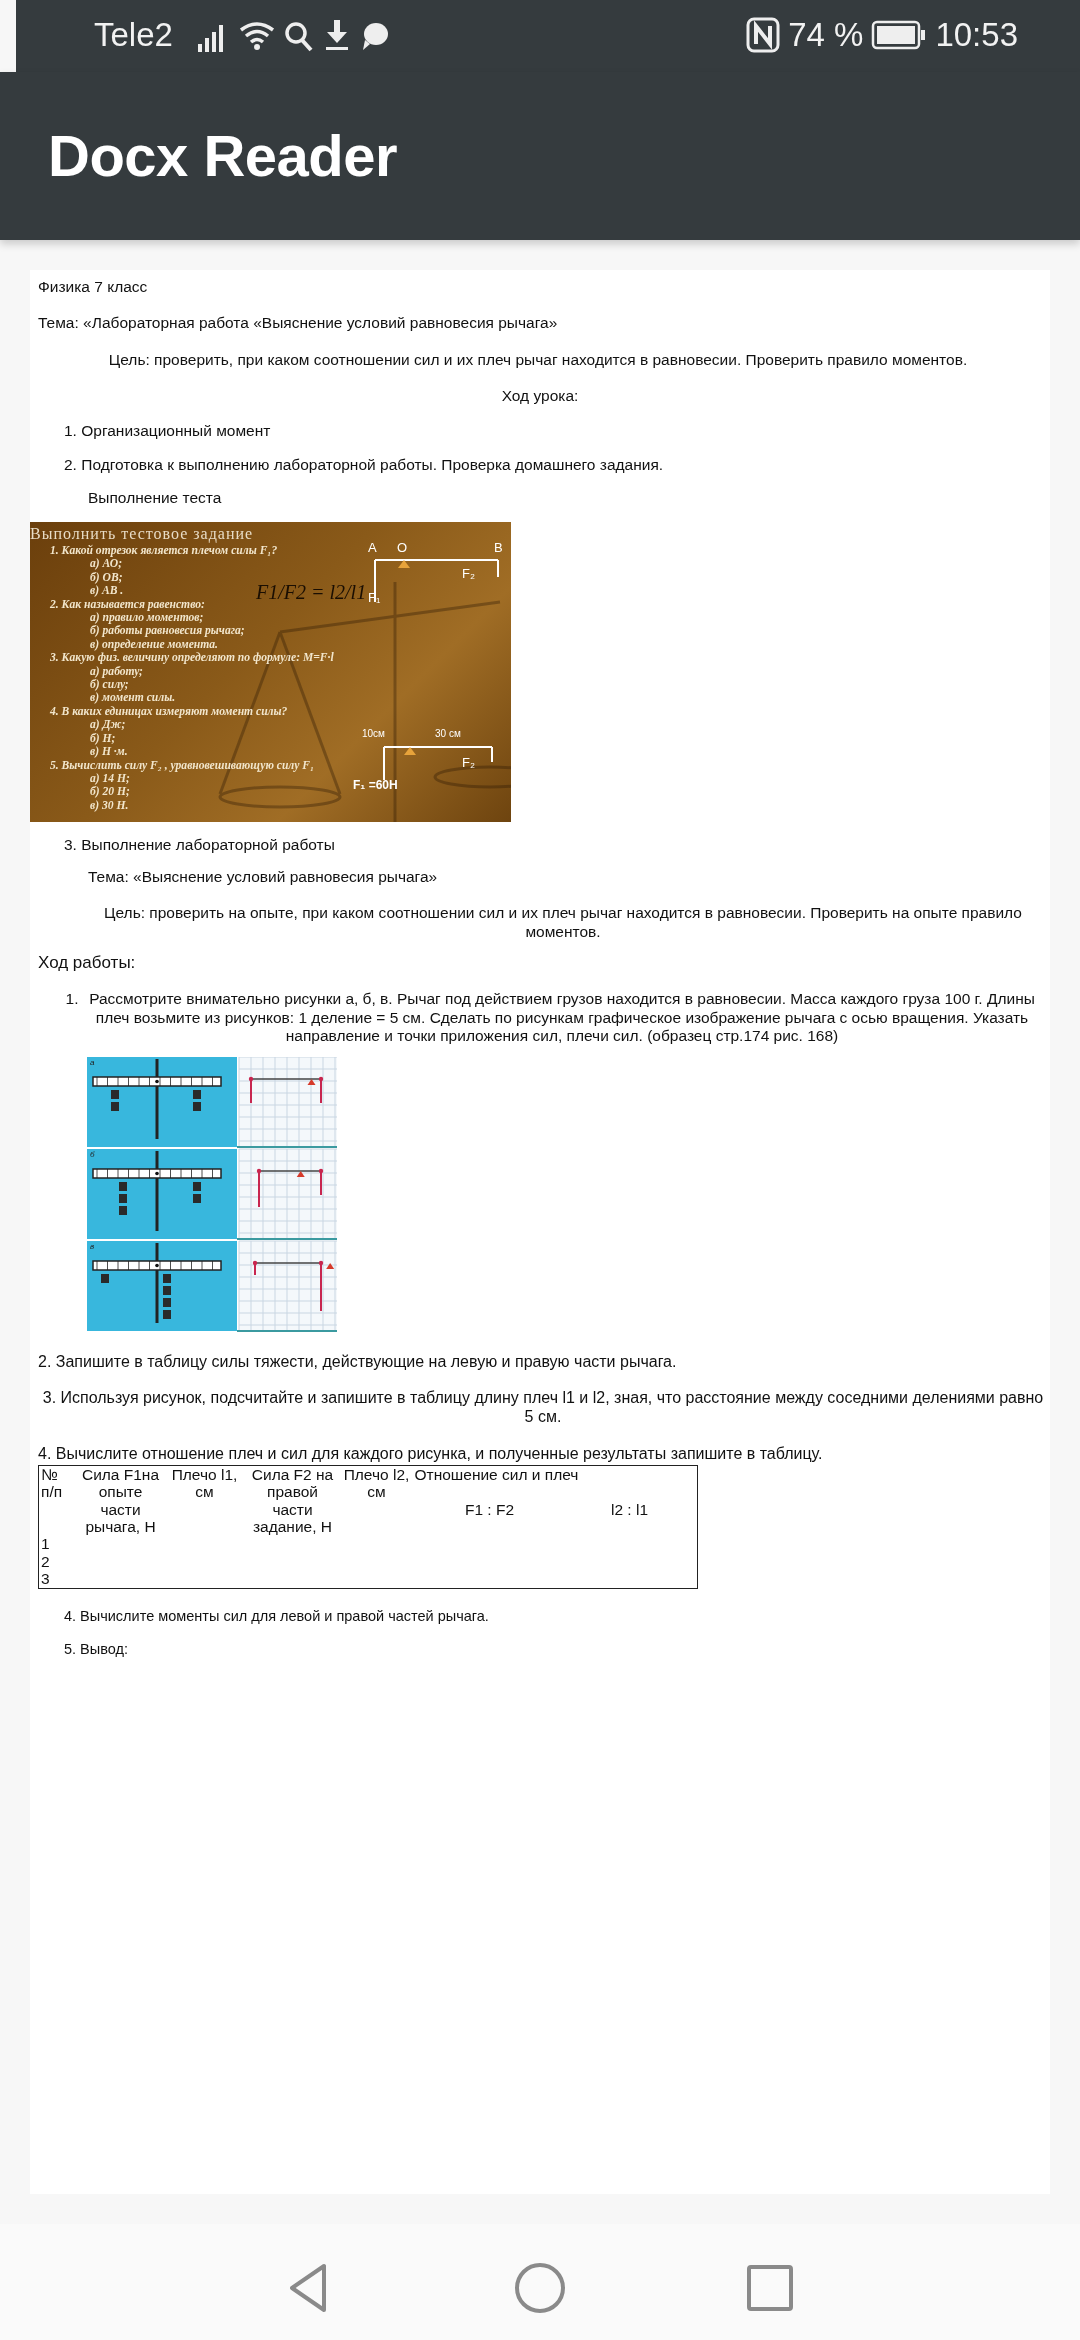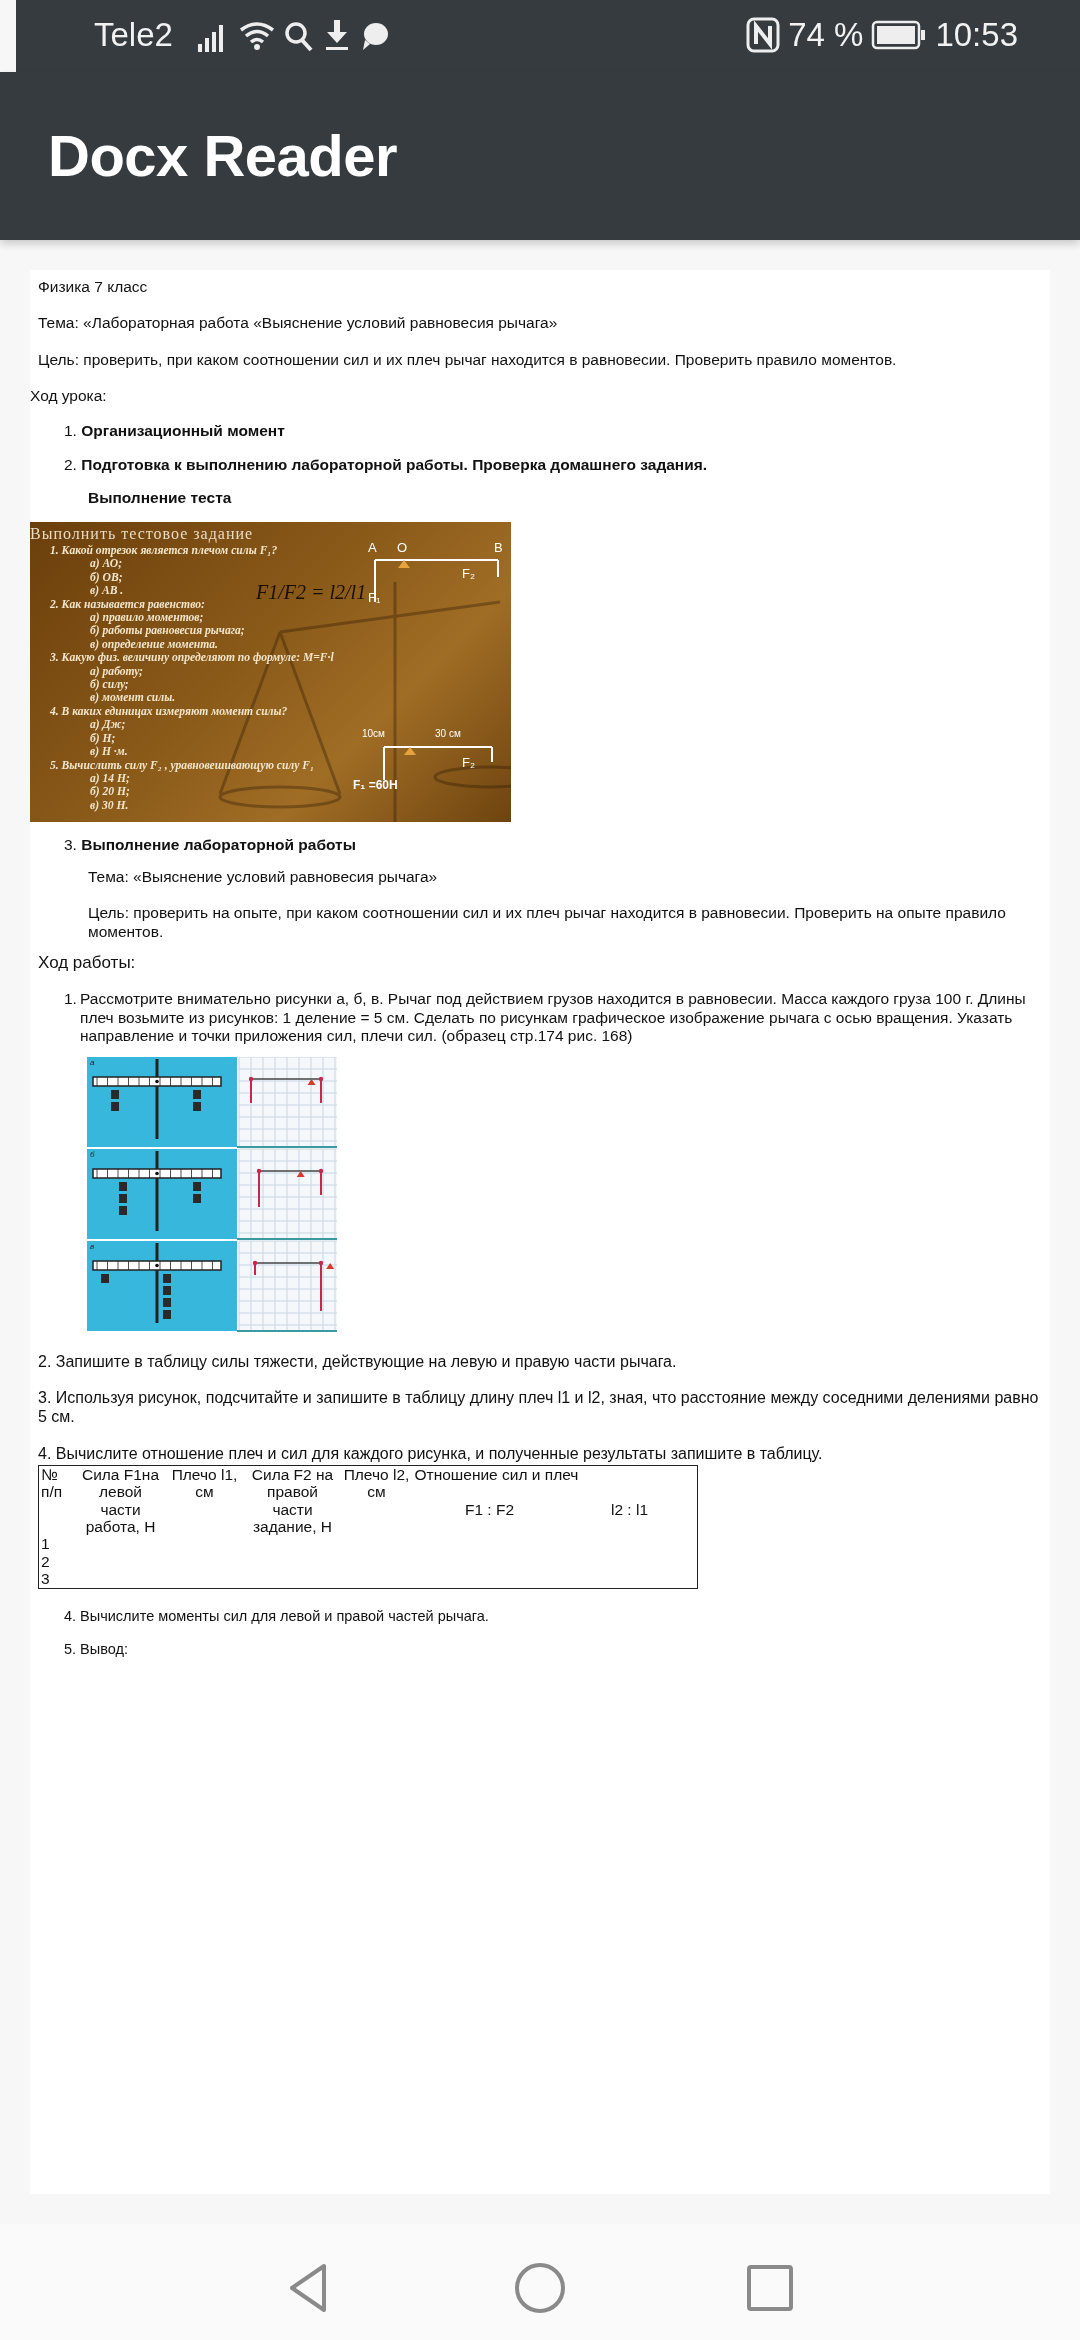--- a/index.html
+++ b/index.html
@@ -4,22 +4,22 @@
   <style>
     * { box-sizing: border-box; margin: 0; padding: 0; }
     html, body { width: 1080px; height: 2340px; overflow: hidden; background: #f7f7f7; font-family: "Liberation Sans", sans-serif; }
     .statusbar { position: absolute; left: 16px; top: 0; width: 1080px; height: 72px; background: #353b3e; color: #fff; }
     .statusbar .carrier { position: absolute; left: 78px; top: 16px; font-size: 33px; color: #f2f2f2; }
     .statusbar .sb-icons-left { position: absolute; left: 180px; top: 18px; display: flex; align-items: flex-end; gap: 8px; height: 34px; }
     .statusbar .sb-right { position: absolute; right: 78px; top: 16px; display: flex; align-items: center; gap: 8px; font-size: 33px; color: #f2f2f2; }
     .appbar { position: absolute; left: 0; top: 72px; width: 1080px; height: 168px; background: #353b3e; box-shadow: 0 4px 8px rgba(0,0,0,0.18); }
     .appbar .title { position: absolute; left: 48px; top: 50px; font-size: 58px; font-weight: bold; color: #fff; letter-spacing: -0.5px; }
     .doc { position: absolute; left: 30px; top: 270px; width: 1020px; height: 1924px; background: #fff; color: #111; font-size: 15.5px; line-height: 1.2; }
-    .doc p, .doc div.line { position: absolute; }
-    .bold { font-weight: bold; }
+    .doc p, .doc div.line { position: absolute; text-align: center; }
+    .bold { font-weight: normal; }
     .fig-brown { position: absolute; left: 0; top: 252px; width: 481px; height: 300px; background: linear-gradient(135deg, #6b3f0c 0%, #8a5a19 45%, #a06d25 70%, #6e440f 100%); overflow: hidden; }
     .fig-blue { position: absolute; left: 57px; top: 787px; width: 250px; height: 280px; }
     table.lab { position: absolute; left: 8px; top: 1195px; width: 660px; border: 1.5px solid #222; border-collapse: collapse; font-size: 15.5px; }
     table.lab td { padding: 0 2px; vertical-align: top; line-height: 1.12; }
     .nav { position: absolute; left: 0; top: 2224px; width: 1080px; height: 116px; background: #fafafa; }
     .nav .btn { position: absolute; top: 38px; width: 52px; height: 52px; }
   </style>
 </head>
 <body>
 
@@ -304,21 +304,21 @@
   </div>
 
   <p style="left:8px; top:1082px; font-size:16px;">2. Запишите в таблицу силы тяжести, действующие на левую и правую части рычага.</p>
   <p style="left:8px; top:1118px; width:1010px; font-size:16px;">3. Используя рисунок, подсчитайте и запишите в таблицу длину плеч l1 и l2, зная, что расстояние между соседними делениями равно 5 см.</p>
   <p style="left:8px; top:1174px; font-size:16px;">4. Вычислите отношение плеч и сил для каждого рисунка, и полученные результаты запишите в таблицу.</p>
 
   <table class="lab">
     <tbody>
         <tr>
       <td style="width:38px;">№ п/п</td>
-      <td style="width:88px; text-align:center;">Сила F1на левой части работа, Н</td>
+      <td style="width:88px; text-align:center;">Сила F1на опыте части рычага, Н</td>
       <td style="width:80px; text-align:center;">Плечо l1, см</td>
       <td style="width:96px; text-align:center;">Сила F2 на правой части задание, Н</td>
       <td style="width:72px; text-align:center;">Плечо l2, см</td>
       <td style="position:relative;">
         <div>Отношение сил и плеч</div>
         <div style="display:flex; margin-top:18px;">
           <span style="width:150px; text-align:center;">F1 : F2</span>
           <span style="width:130px; text-align:center;">l2 : l1</span>
         </div>
       </td>

